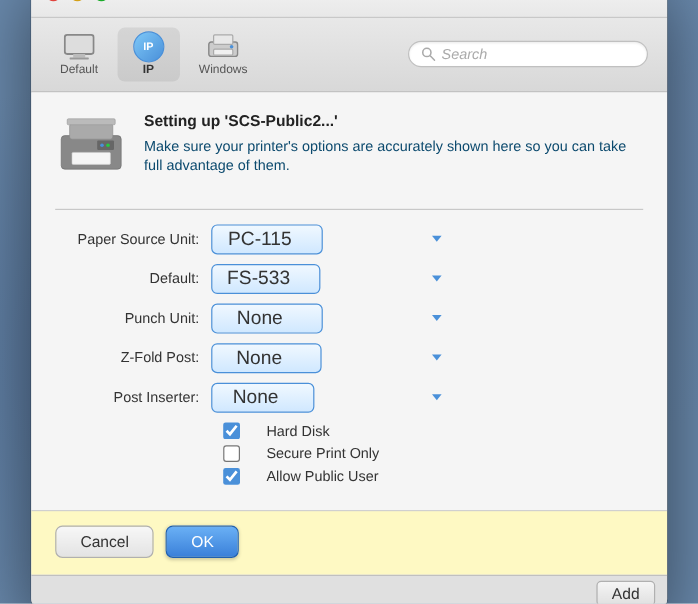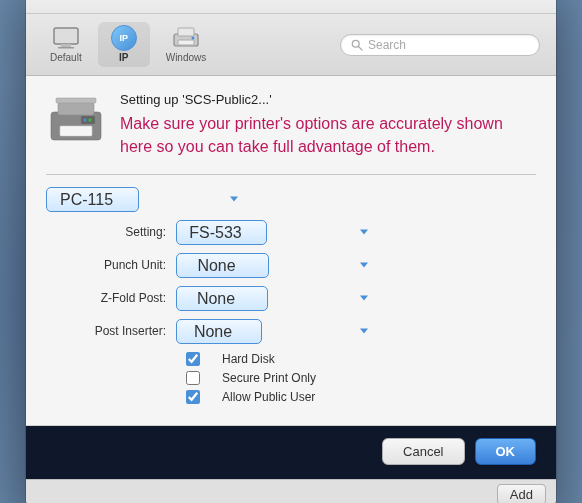--- a/index.html
+++ b/index.html
@@ -145,20 +145,21 @@
       flex-shrink: 0;
     }
 
     .search-input {
       border: none;
       outline: none;
       font-size: 12px;
       color: #ef4444;
       background: transparent;
       width: 100%;
+      font-style: italic;
     }
 
     .search-input::placeholder {
       color: #aaa;
     }
 
     
     .content {
       padding: 16px 20px 16px 20px;
       background: #f5f5f5;
@@ -170,28 +171,28 @@
       gap: 14px;
       margin-bottom: 16px;
     }
 
     .printer-icon-wrap {
       flex-shrink: 0;
     }
 
     .printer-info h3 {
       font-size: 13px;
-      font-weight: 400;
+      font-weight: 700;
       color: #222;
       margin-bottom: 6px;
     }
 
     .printer-info p {
-      font-size: 16px;
-      color: #be185d;
+      font-size: 12px;
+      color: #0c4a6e;
       line-height: 1.4;
     }
 
     hr.divider {
       border: none;
       border-top: 1px solid #c8c8c8;
       margin: 12px 0;
     }
 
     
@@ -268,24 +269,24 @@
 
     .checkbox-row label {
       font-size: 12px;
       color: #333;
       cursor: pointer;
     }
 
     
     .button-row {
       display: flex;
-      justify-content: flex-end;
+      justify-content: flex-start;
       gap: 10px;
       padding: 12px 20px 14px 20px;
-      background: #0f172a;
+      background: #fef9c3;
       border-top: 1px solid #d0d0d0;
     }
 
     .btn {
       padding: 5px 20px;
       font-size: 13px;
       border-radius: 6px;
       cursor: pointer;
       outline: none;
       border: 1px solid;
@@ -294,21 +295,21 @@
     .btn-cancel {
       background: linear-gradient(to bottom, #f7f7f7, #e3e3e3);
       border-color: #b0b0b0;
       color: #333;
     }
 
     .btn-ok {
       background: linear-gradient(to bottom, #6ab0f5, #3a80d9);
       border-color: #2060b0;
       color: white;
-      font-weight: 700;
+      font-weight: 400;
       box-shadow: 0 1px 3px rgba(0,0,0,0.2);
     }
 
     
     .add-bar {
       background: #e0e0e0;
       border-top: 1px solid #c0c0c0;
       display: flex;
       justify-content: flex-end;
       padding: 4px 10px;
@@ -412,31 +413,32 @@
         <h3>Setting up 'SCS-Public2...'</h3>
         <p>Make sure your printer's options are accurately shown here so you can take full advantage of them.</p>
       </div>
     </div>
 
     <hr class="divider">
 
     <div>
 
       <div class="form-row">
+        <span class="form-label">Paper Source Unit:</span>
         <div class="select-wrapper">
           <select class="form-select">
             <option>PC-115</option>
             <option>PC-215</option>
             <option>None</option>
           </select>
         </div>
       </div>
 
       <div class="form-row">
-        <span class="form-label">Setting:</span>
+        <span class="form-label">Default:</span>
         <div class="select-wrapper">
           <select class="form-select">
             <option>FS-533</option>
             <option>FS-526</option>
             <option>None</option>
           </select>
         </div>
       </div>
 
       <div class="form-row">

